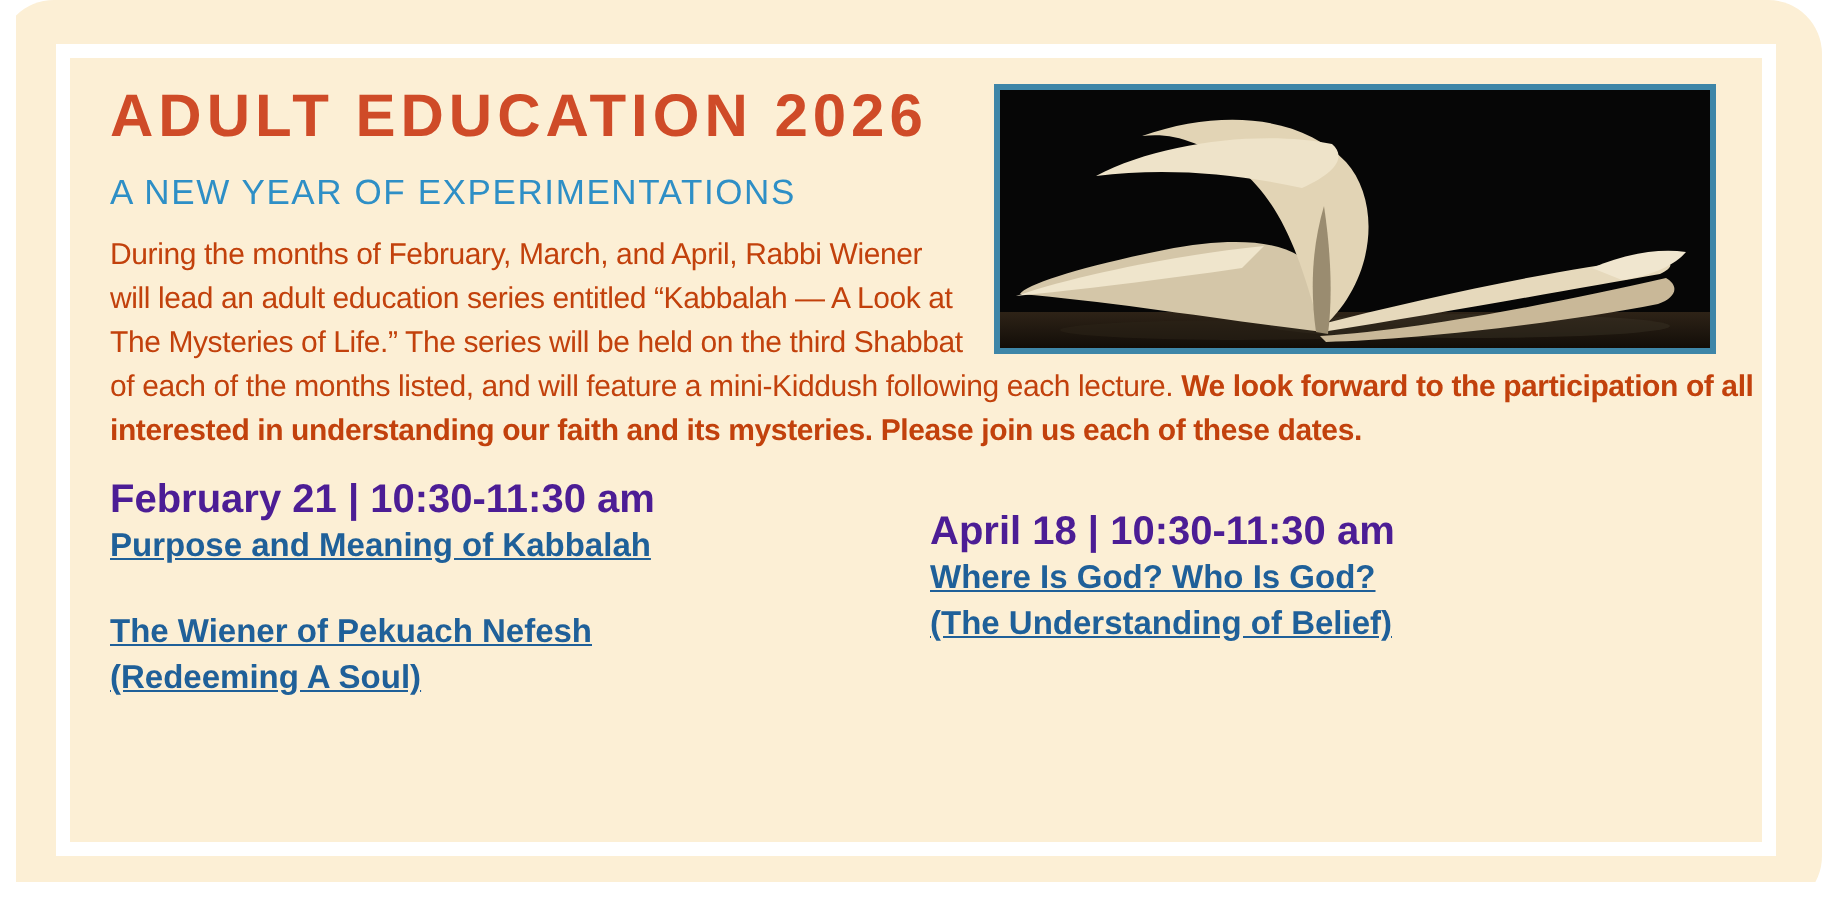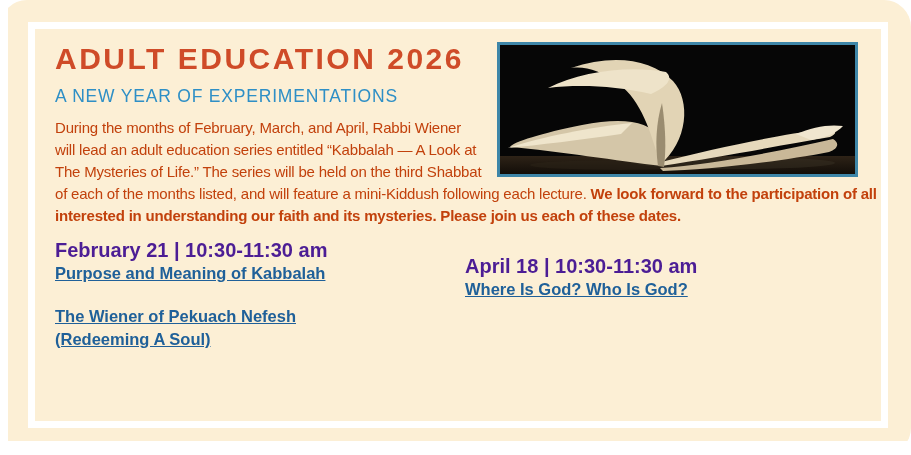--- a/index.html
+++ b/index.html
@@ -141,18 +141,19 @@
         </div>
         <div class="schedule-item">
           <div class="session-title">The Wiener of Pekuach Nefesh</div>
           <div class="session-subtitle">(Redeeming A Soul)</div>
         </div>
       </div>
       <div class="schedule-col">
         <div class="schedule-item">
           <div class="session-date">April 18 | 10:30-11:30 am</div>
           <div class="session-title">Where Is God? Who Is God?</div>
+          <div class="session-subtitle">(The Understanding of Belief)</div>
         </div>
       </div>
     </div>
 
   </div>
 </div>
 
 </body></html>

